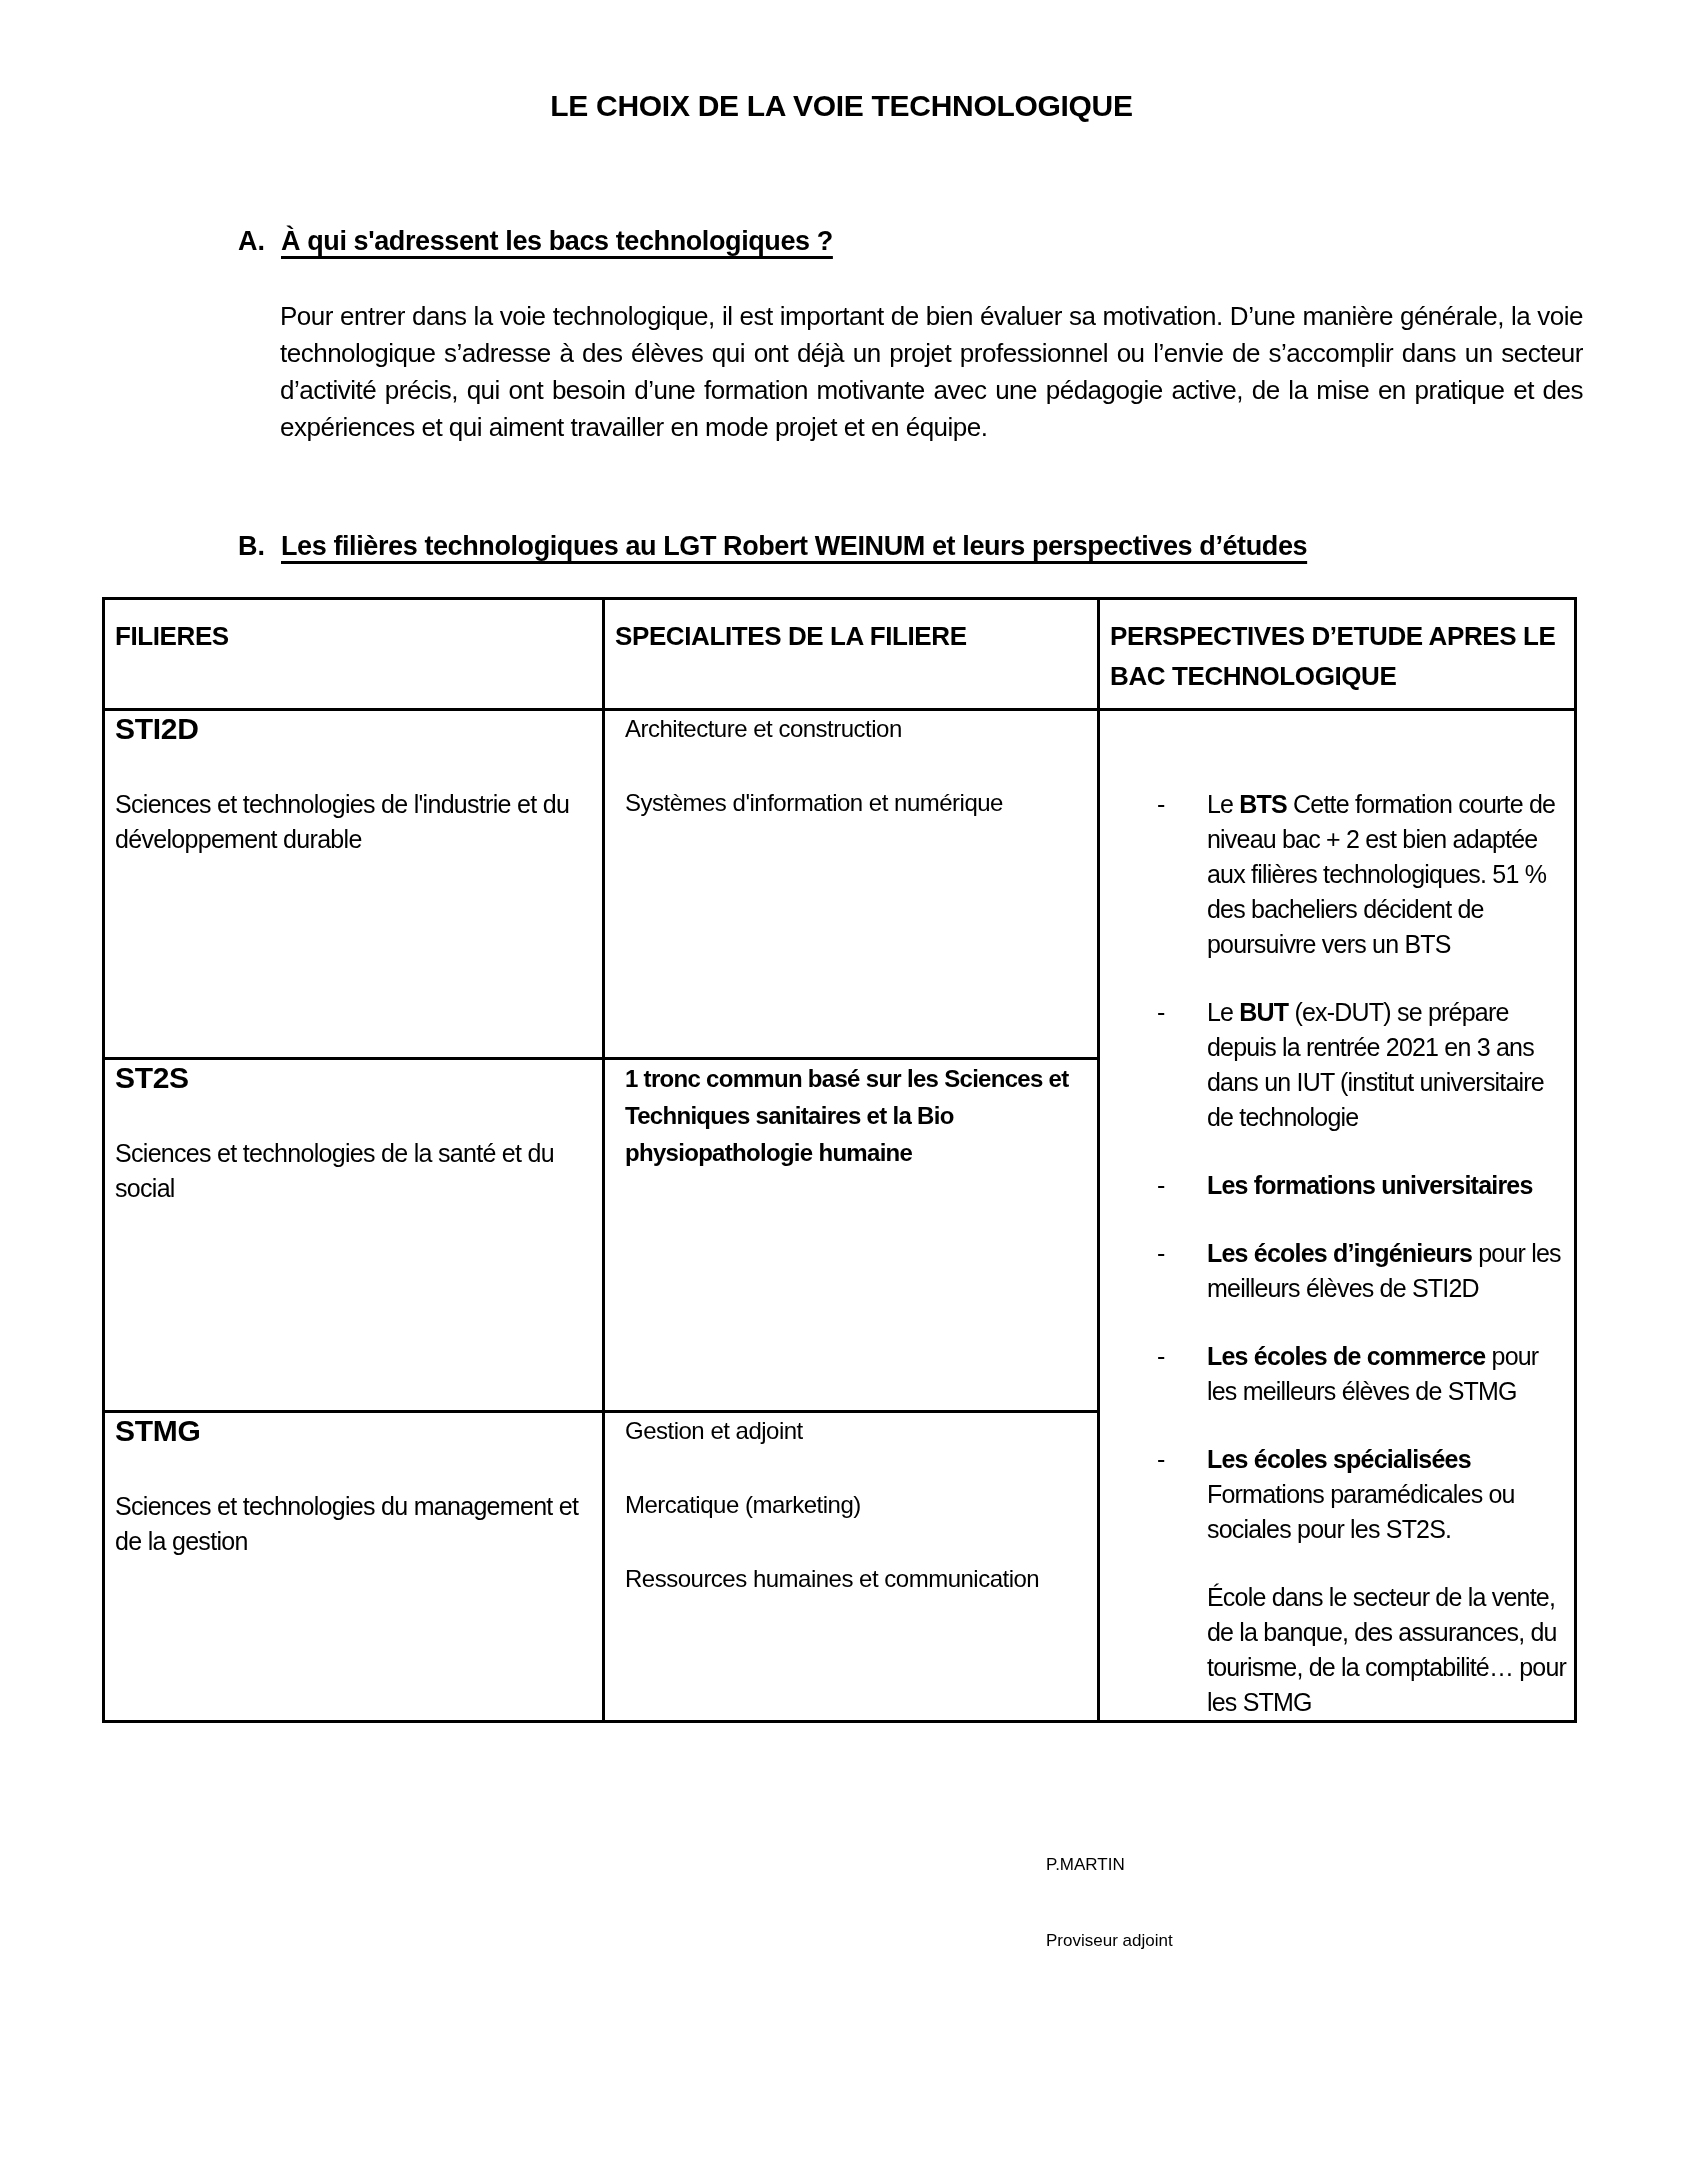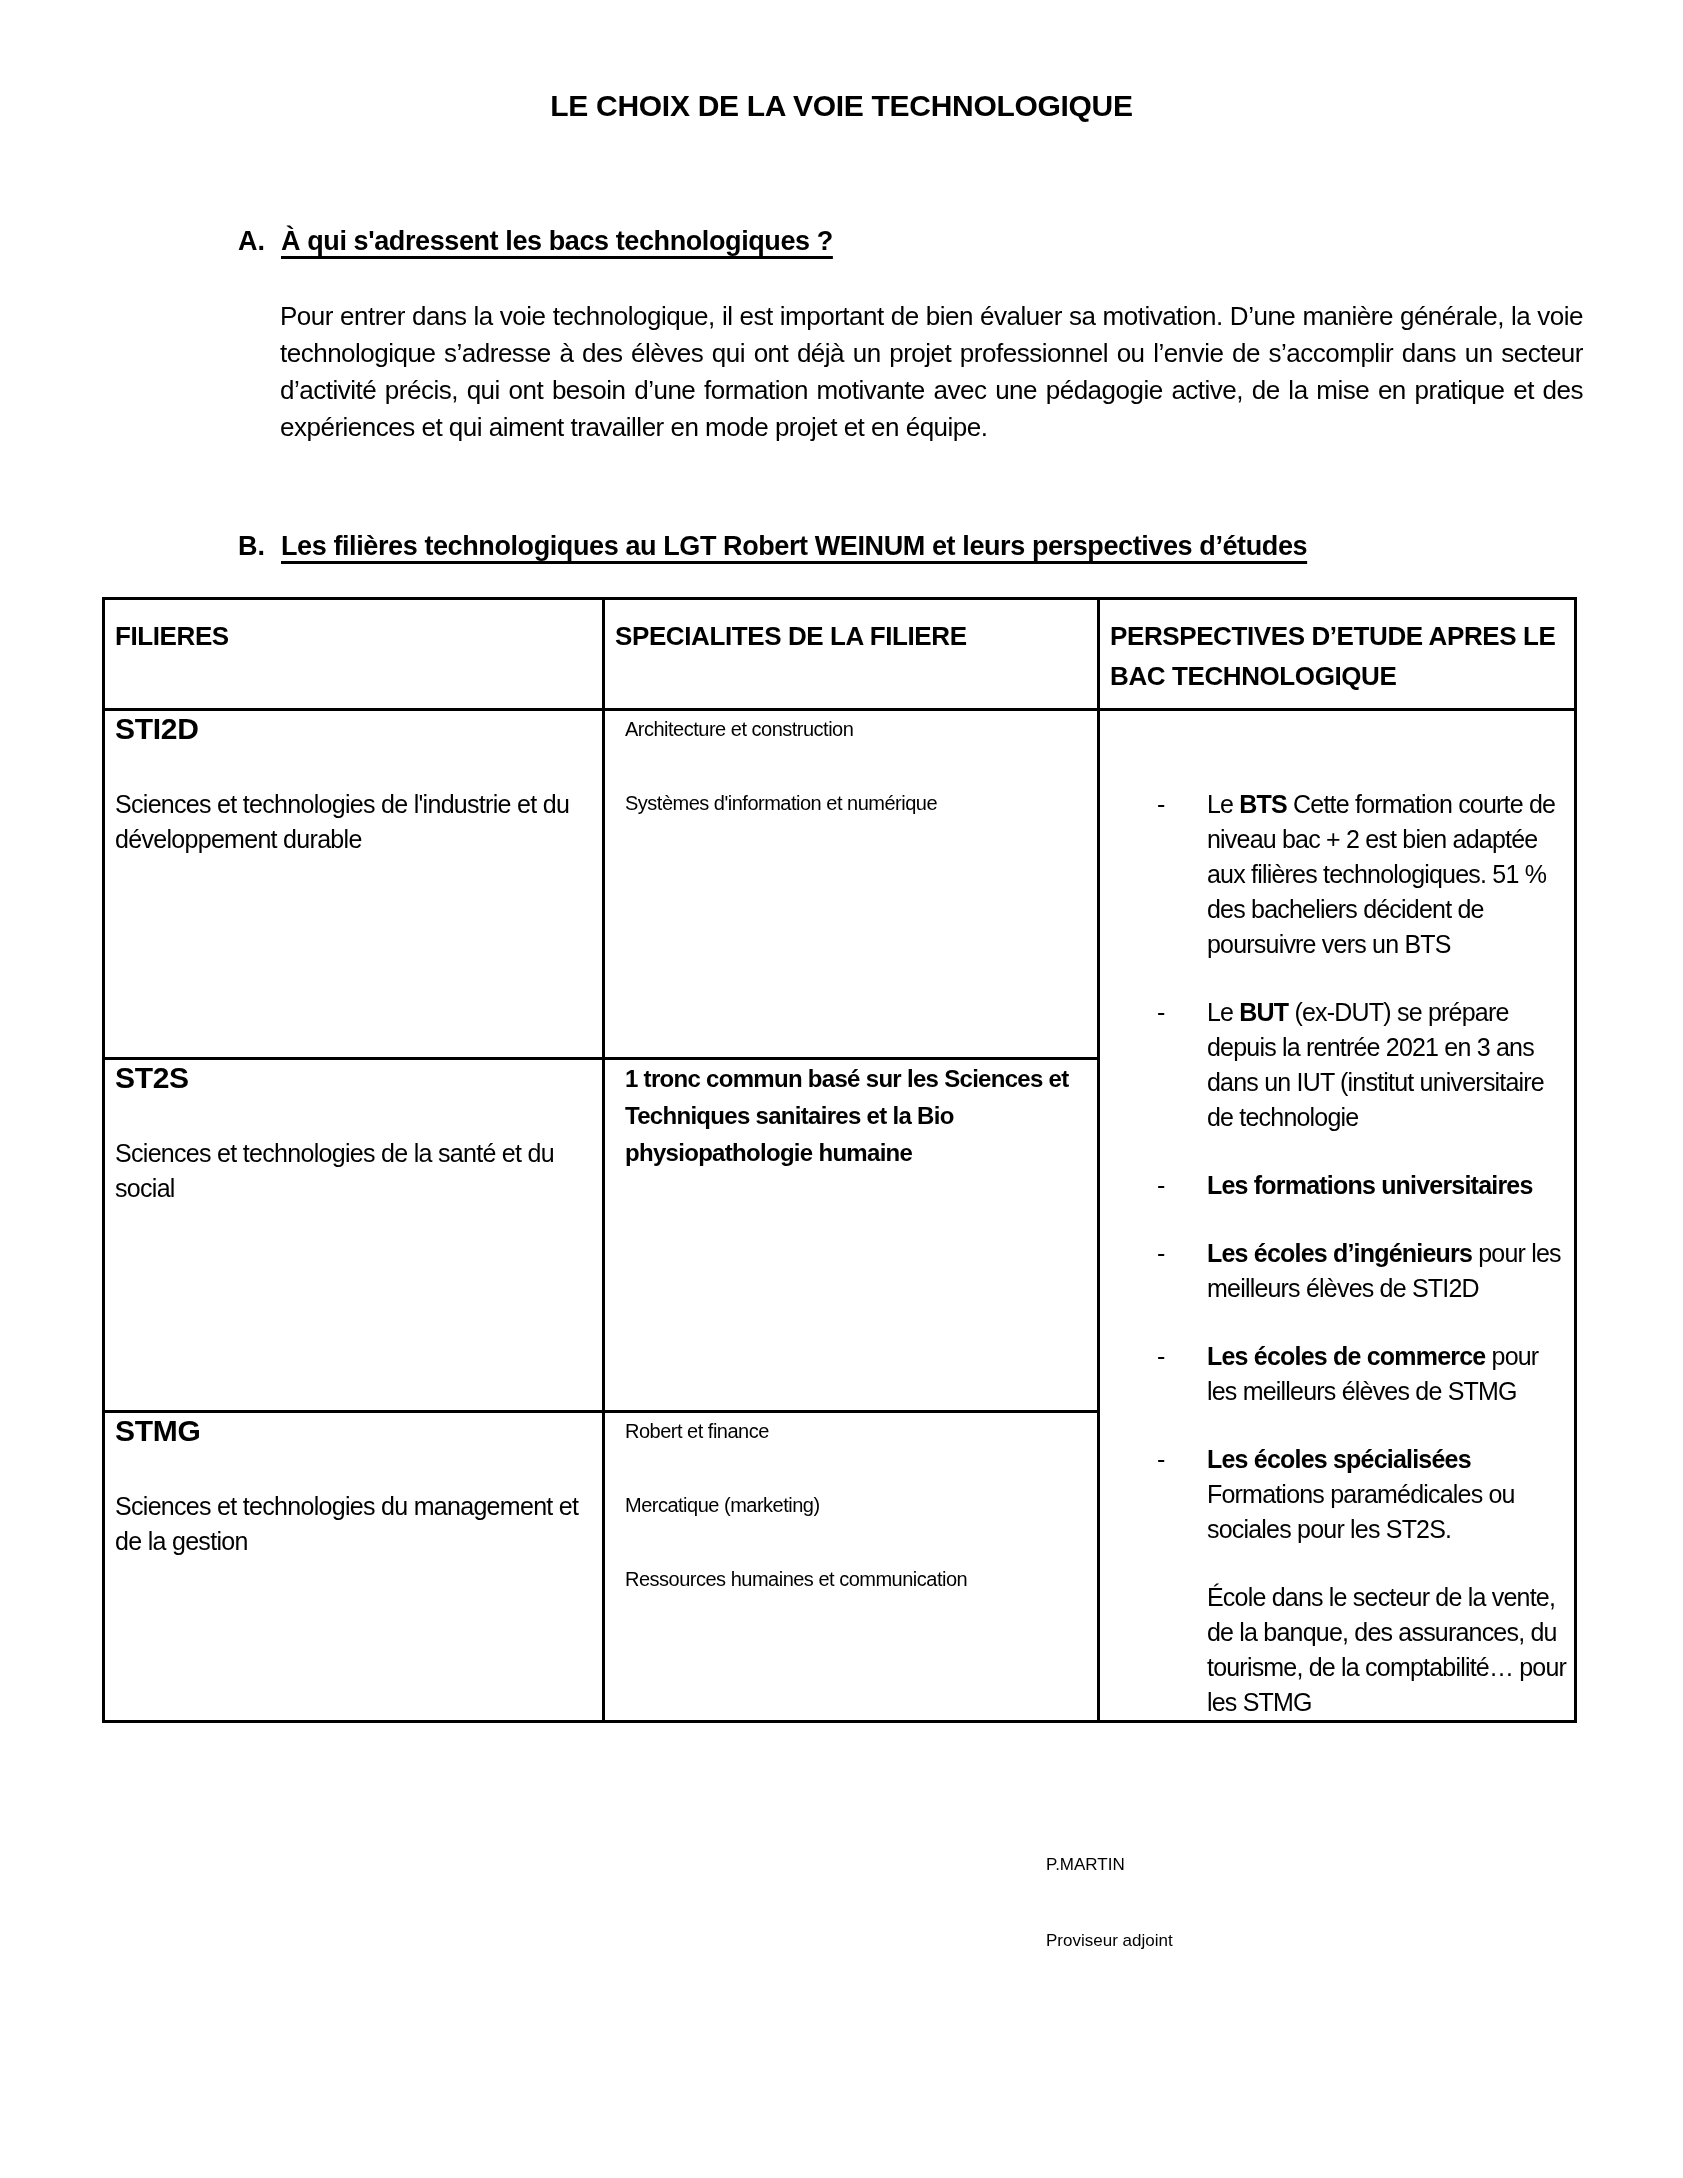--- a/index.html
+++ b/index.html
@@ -51,21 +51,21 @@
   td .c1cell{padding:0 8px 0 10px;}
   .padr1{padding-top:94px;}
   .padr2{padding-top:90px;}
   .padr3{padding-top:86px;}
   .sigle{font-size:30px;font-weight:700;line-height:36px;letter-spacing:-0.3px;}
   .fdesc{margin-top:40px;font-size:25px;line-height:35px;letter-spacing:-0.7px;}
   td .c2cell{padding:0 10px 0 20px;}
   .padsr1{padding-top:79px;}
   .padsr2{padding-top:81px;}
   .padsr3{padding-top:80px;}
-  .spec{font-size:20px;line-height:36px;letter-spacing:-0.5px;margin-bottom:38px;}
+  .spec{font-size:24px;line-height:36px;letter-spacing:-0.5px;margin-bottom:38px;}
   .spec-bold{font-weight:700;font-size:24px;letter-spacing:-0.7px;line-height:37px;}
   td .c3cell{padding:76px 12px 0 57px;}
   .bullet{display:flex;margin-bottom:33px;}
   .bullet .dash{width:50px;flex:none;font-size:25px;line-height:35px;}
   .bullet .btext{width:361px;font-size:25px;line-height:35px;letter-spacing:-0.8px;}
   .btext b,.persp-note b{font-weight:700;}
   .persp-note{
     margin:6px 0 0 50px;width:361px;
     font-size:25px;line-height:35px;letter-spacing:-0.8px;
   }
@@ -170,21 +170,21 @@
 
     <tr class="r3">
       <td>
         <div class="c1cell padr3">
           <div class="sigle">STMG</div>
           <div class="fdesc">Sciences et technologies du management et de la gestion</div>
         </div>
       </td>
       <td>
         <div class="c2cell padsr3">
-          <div class="spec">Robert et finance</div>
+          <div class="spec">Gestion et adjoint</div>
           <div class="spec">Mercatique (marketing)</div>
           <div class="spec">Ressources humaines et communication</div>
         </div>
       </td>
     </tr>
   </tbody>
     </table>
 
   <div class="signature">
     <div class="sig-name">P.MARTIN</div>

